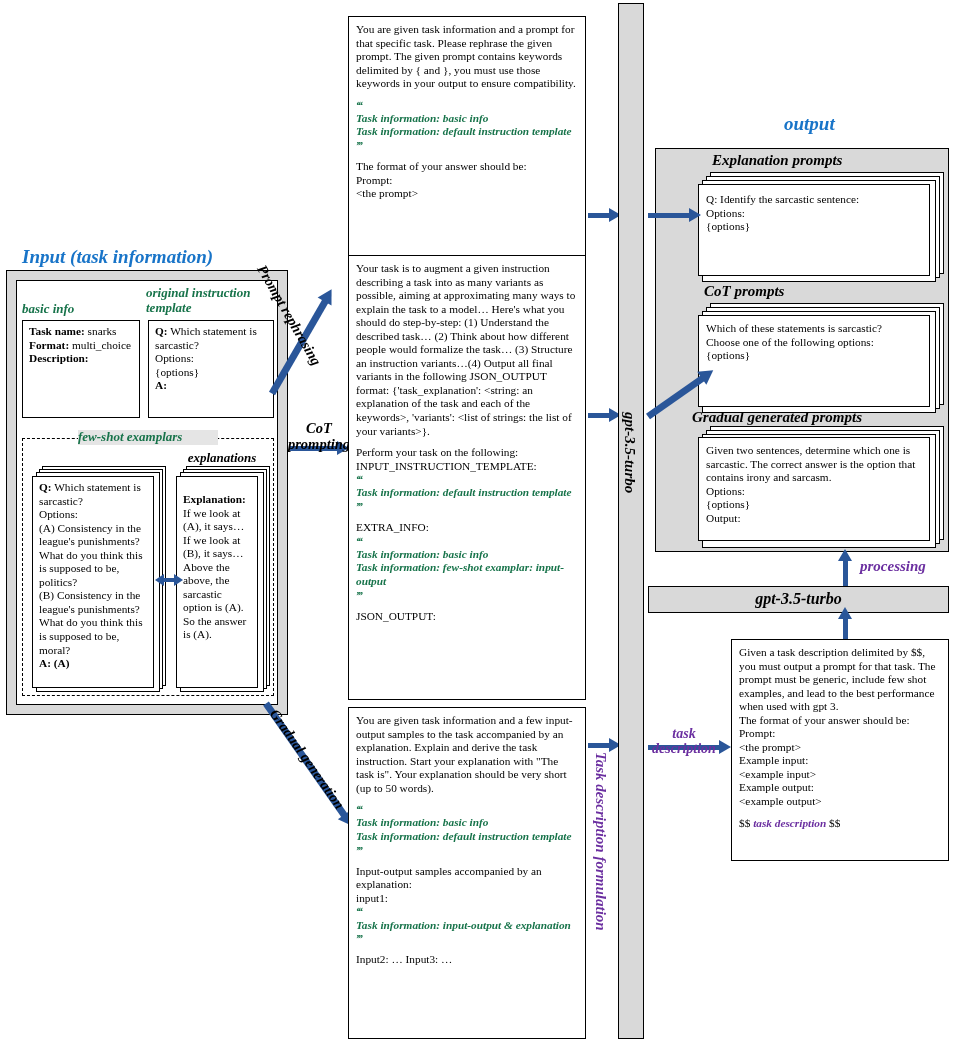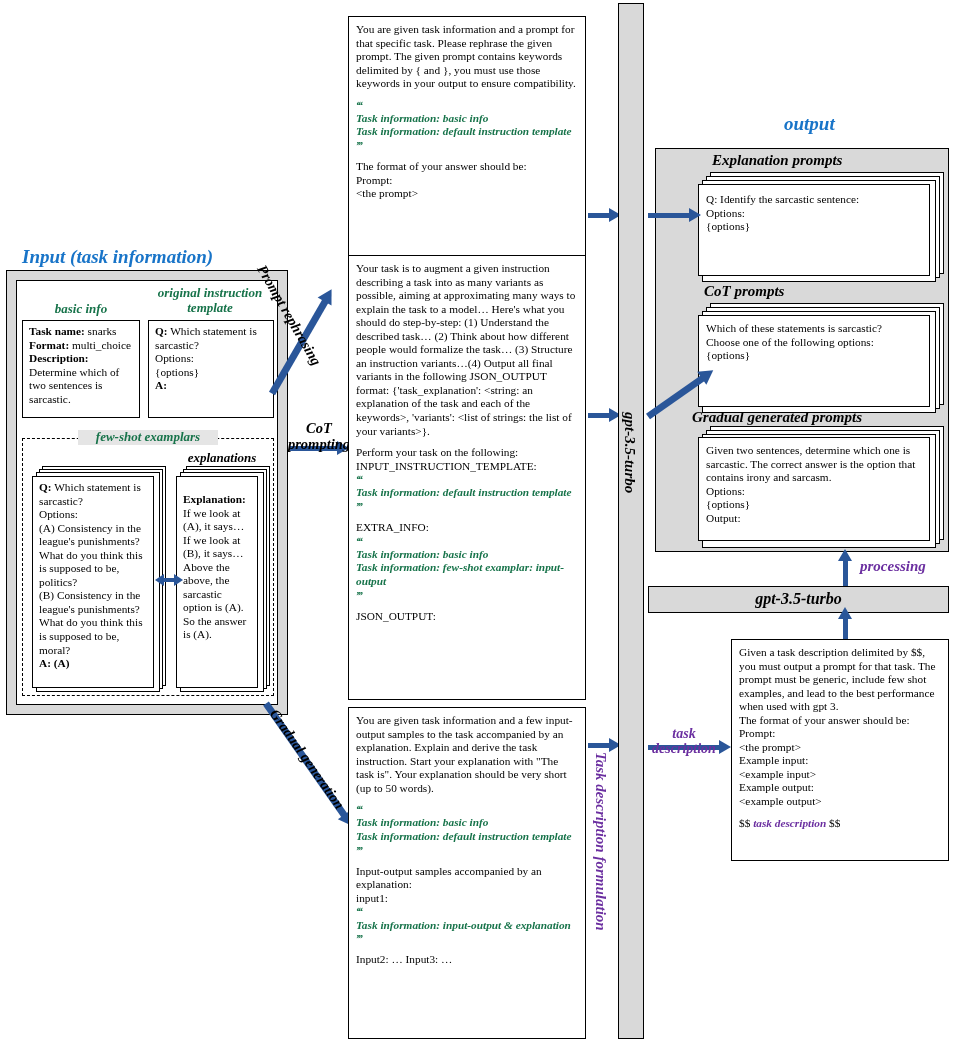--- a/index.html
+++ b/index.html
@@ -9,21 +9,21 @@
   .box{border:1px solid #000;background:#fff;}
   .gray{background:#d9d9d9;border:1px solid #000;}
 
   .ptxt{font-size:11.3px;line-height:1.2;padding:6px 7px;}
   .ptxt p{margin:0;}
   .gap{height:8px;}
   .grn{color:#17734a;font-weight:bold;font-style:italic;}
   .qm{color:#17734a;font-weight:bold;letter-spacing:-1px;font-size:11px;}
 
   .title-blue{color:#1874c8;font-weight:bold;font-style:italic;font-size:19px;}
-  .hdr-grn{color:#17734a;font-weight:bold;font-style:italic;font-size:13px;text-align:center;line-height:1.15;}
+  .hdr-grn{color:#17734a;font-weight:bold;font-style:italic;font-size:13px;line-height:1.15;}
   .hdr-blk{color:#000;font-weight:bold;font-style:italic;font-size:13px;text-align:center;}
   .hdr-blk-l{color:#000;font-weight:bold;font-style:italic;font-size:14.5px;}
   .purple{color:#6b2fa0;font-weight:bold;font-style:italic;}
 
   .smtxt{font-size:11.3px;line-height:1.2;padding:4px 6px;}
   .smtxt p{margin:0;}
   b{font-weight:bold;}
 
   .stack{position:absolute;}
   .stack .sh{position:absolute;border:1px solid #000;background:#fff;}
@@ -61,21 +61,20 @@
   <div>original instruction</div>
   <div>template</div>
 </div>
 
 <div class="abs box smtxt" style="left:22px;top:320px;width:118px;height:98px;">
   <p><b>Task name:</b>
      <span>snarks</span></p>
   <p><b>Format:</b>
      <span>multi_choice</span></p>
   <p><b>Description:</b></p>
-  <p>Determine which of two sentences is sarcastic.</p>
 </div>
 
 <div class="abs box smtxt" style="left:148px;top:320px;width:126px;height:98px;">
   <p><b>Q:</b>
      <span>Which statement is sarcastic?</span></p>
   <p>Options:</p>
   <p>{options}</p>
   <p><b>A:</b></p>
 </div>
 

